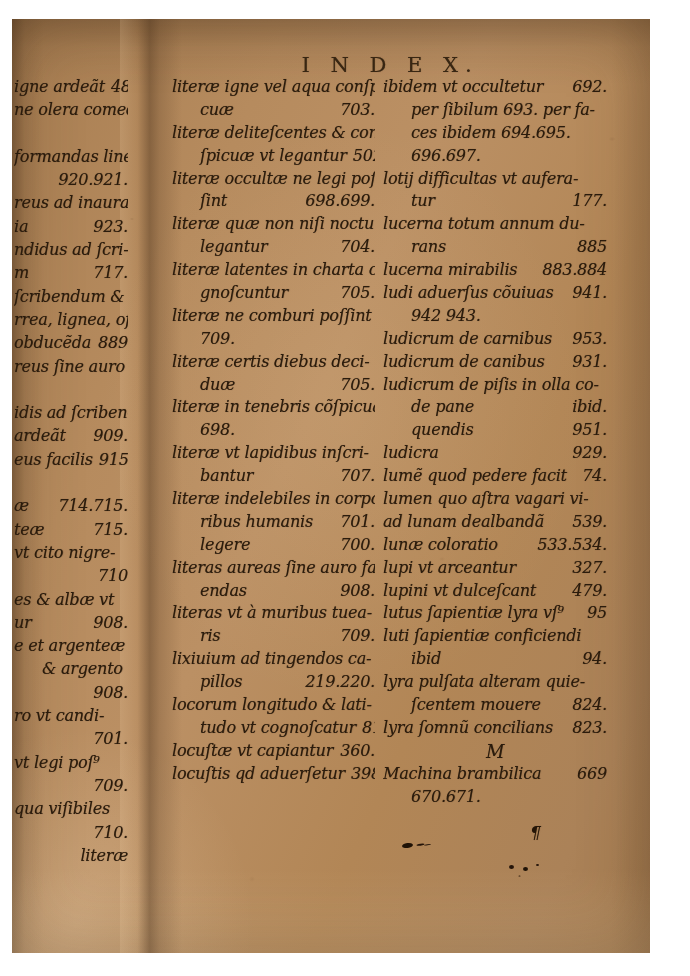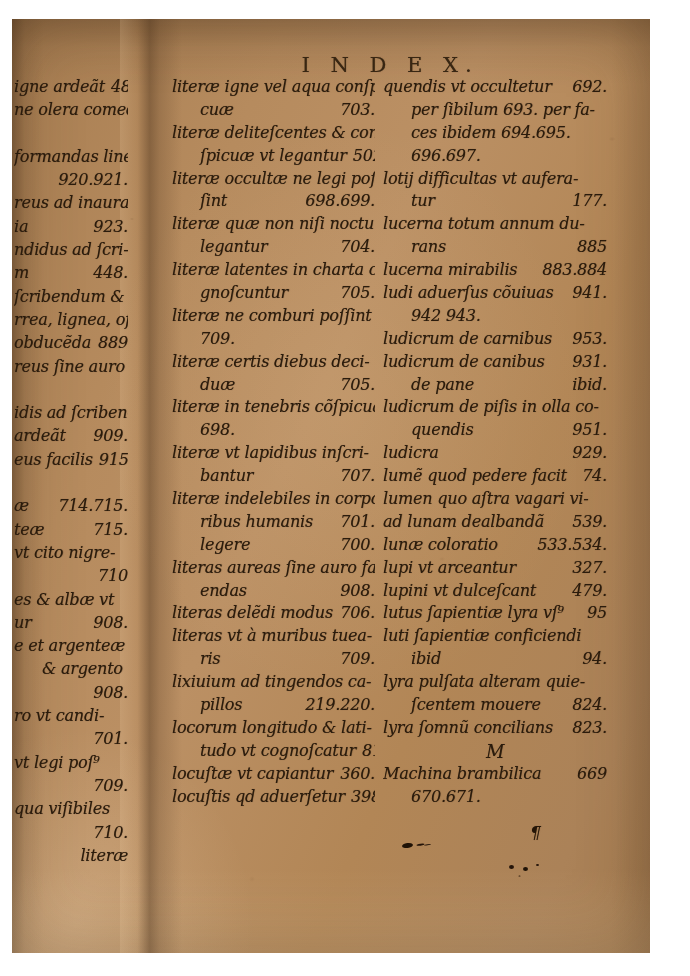--- a/index.html
+++ b/index.html
@@ -79,21 +79,21 @@
         </div>
         <div class="line">
           <span class="t">ia</span>
           <span class="n">923.</span>
         </div>
         <div class="line">
           <span class="t">ndidus ad ſcri-</span>
         </div>
         <div class="line">
           <span class="t">m</span>
-          <span class="n">448.</span>
+          <span class="n">717.</span>
         </div>
         <div class="line">
           <span class="t">ſcribendum &amp;</span>
         </div>
         <div class="line">
           <span class="t">rrea, lignea, oſ-</span>
         </div>
         <div class="line">
           <span class="t">obducẽda</span>
           <span class="n">889</span>
@@ -240,24 +240,20 @@
           <span class="n">700.</span>
         </div>
         <div class="line">
           <span class="t">literas aureas ſine auro faci</span>
         </div>
         <div class="line ind">
           <span class="t">endas</span>
           <span class="n">908.</span>
         </div>
         <div class="line">
-          <span class="t">literas delẽdi modus</span>
-          <span class="n">706.</span>
-        </div>
-        <div class="line">
           <span class="t">literas vt à muribus tuea-</span>
         </div>
         <div class="line ind">
           <span class="t">ris</span>
           <span class="n">709.</span>
         </div>
         <div class="line">
           <span class="t">lixiuium ad tingendos ca-</span>
         </div>
         <div class="line ind">
@@ -275,21 +271,21 @@
           <span class="t">locuſtæ vt capiantur</span>
           <span class="n">360.</span>
         </div>
         <div class="line">
           <span class="t">locuſtis qd aduerſetur</span>
           <span class="n">398.</span>
         </div>
       </div>
     <div class="col col-right">
         <div class="line">
-          <span class="t">quendis vt occultetur</span>
+          <span class="t">ibidem vt occultetur</span>
           <span class="n">692.</span>
         </div>
         <div class="line ind">
           <span class="t">per ſibilum 693. per fa-</span>
         </div>
         <div class="line ind">
           <span class="t">ces ibidem 694.695.</span>
         </div>
         <div class="line ind">
           <span class="t">696.697.</span>
@@ -320,26 +316,26 @@
           <span class="t">942 943.</span>
         </div>
         <div class="line">
           <span class="t">ludicrum de carnibus</span>
           <span class="n">953.</span>
         </div>
         <div class="line">
           <span class="t">ludicrum de canibus</span>
           <span class="n">931.</span>
         </div>
+        <div class="line">
+          <span class="t">ludicrum de piſis in olla co-</span>
+        </div>
         <div class="line ind">
           <span class="t">de pane</span>
           <span class="n">ibid.</span>
-        </div>
-        <div class="line">
-          <span class="t">ludicrum de piſis in olla co-</span>
         </div>
         <div class="line ind">
           <span class="t">quendis</span>
           <span class="n">951.</span>
         </div>
         <div class="line">
           <span class="t">ludicra</span>
           <span class="n">929.</span>
         </div>
         <div class="line">

